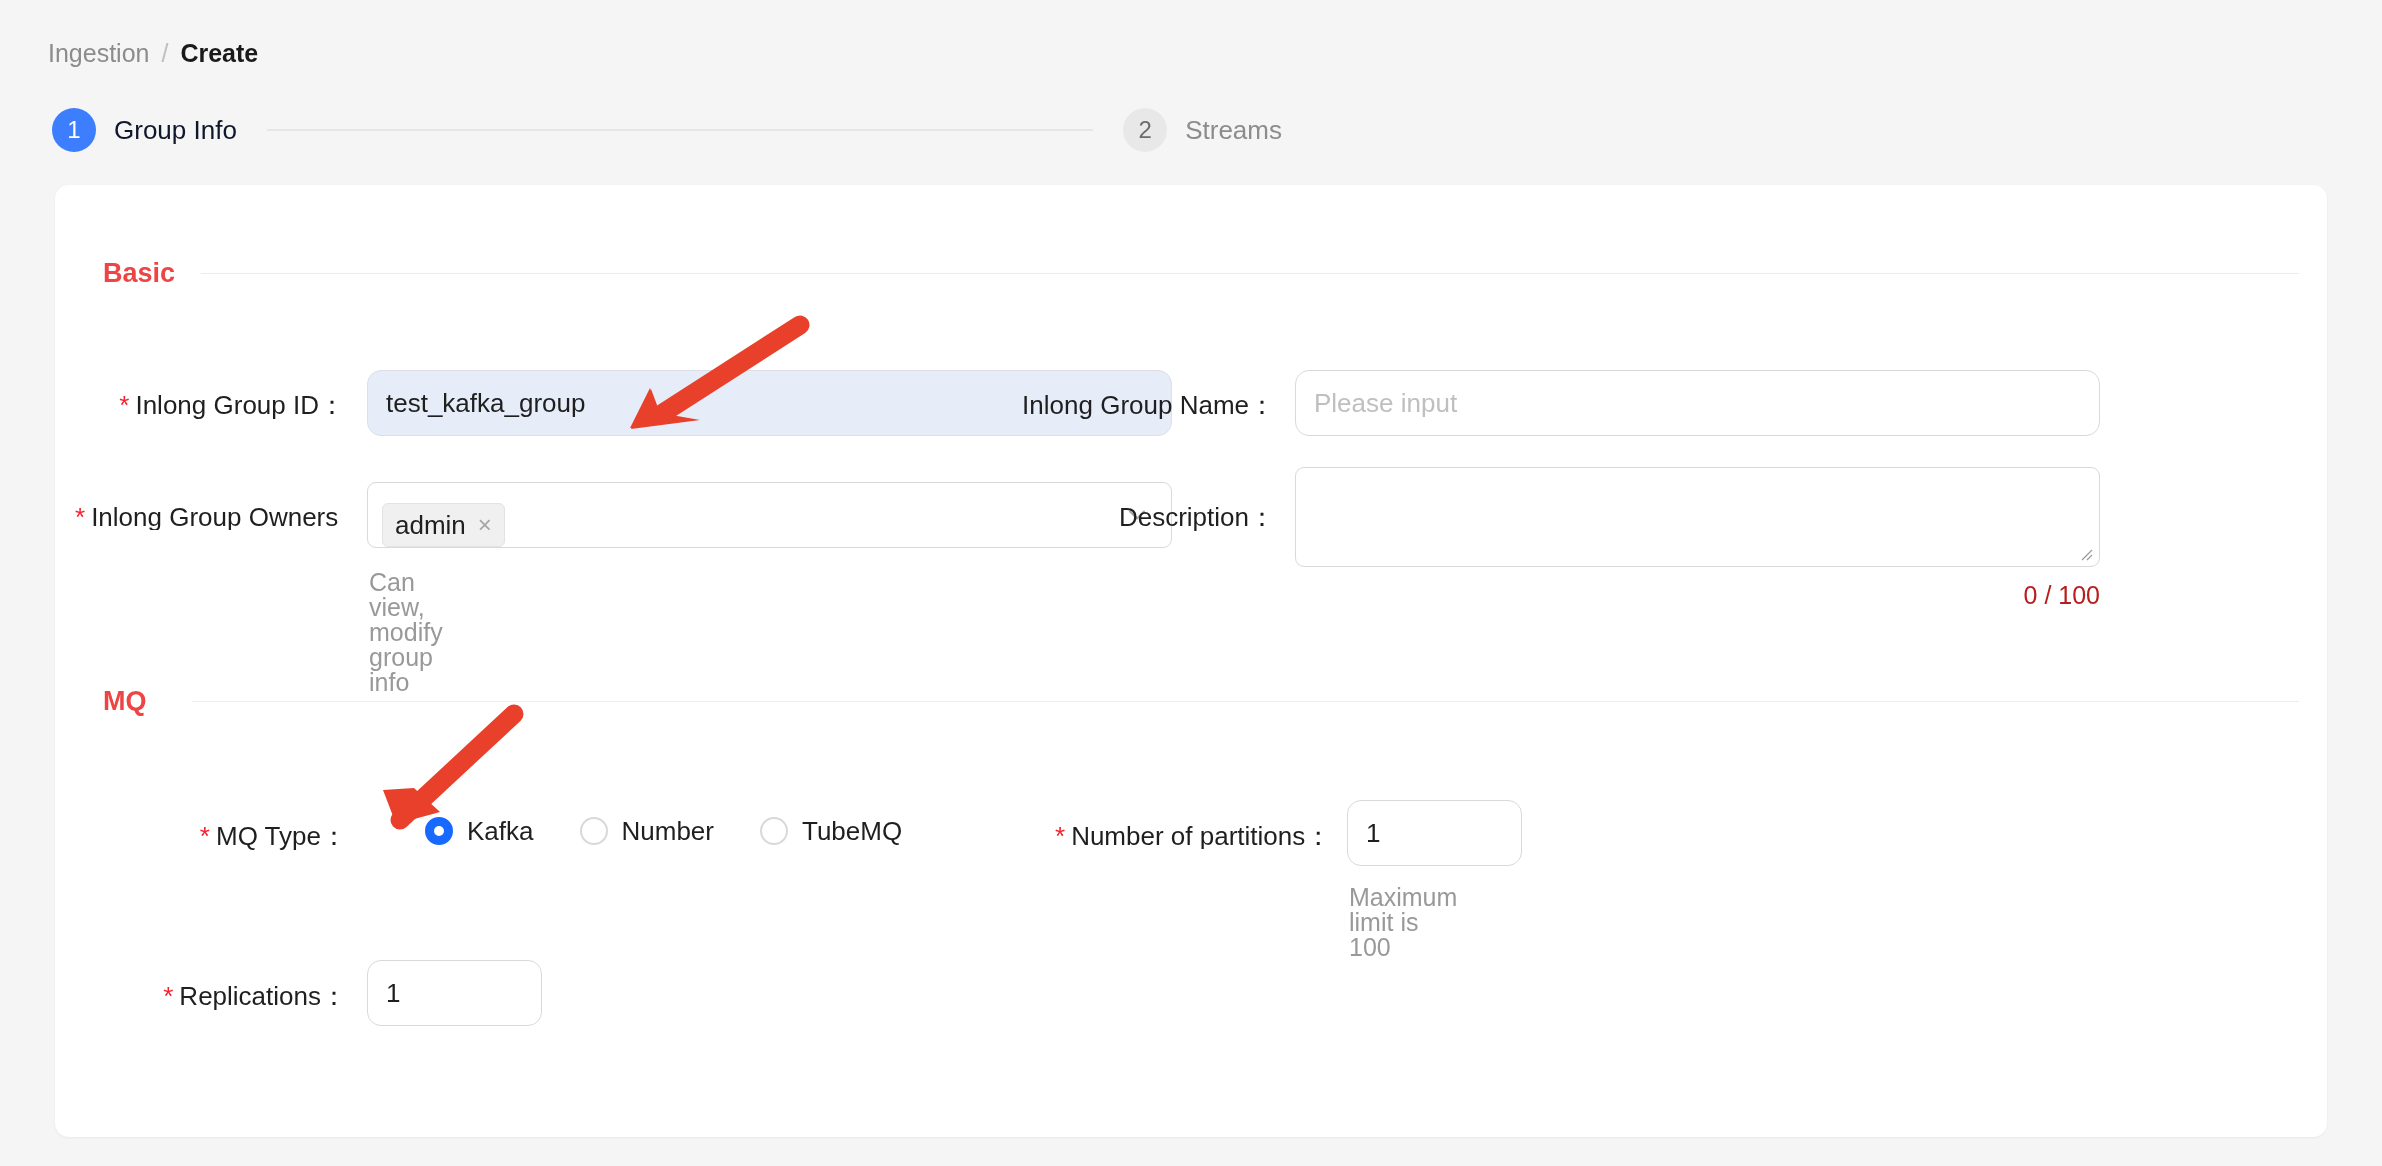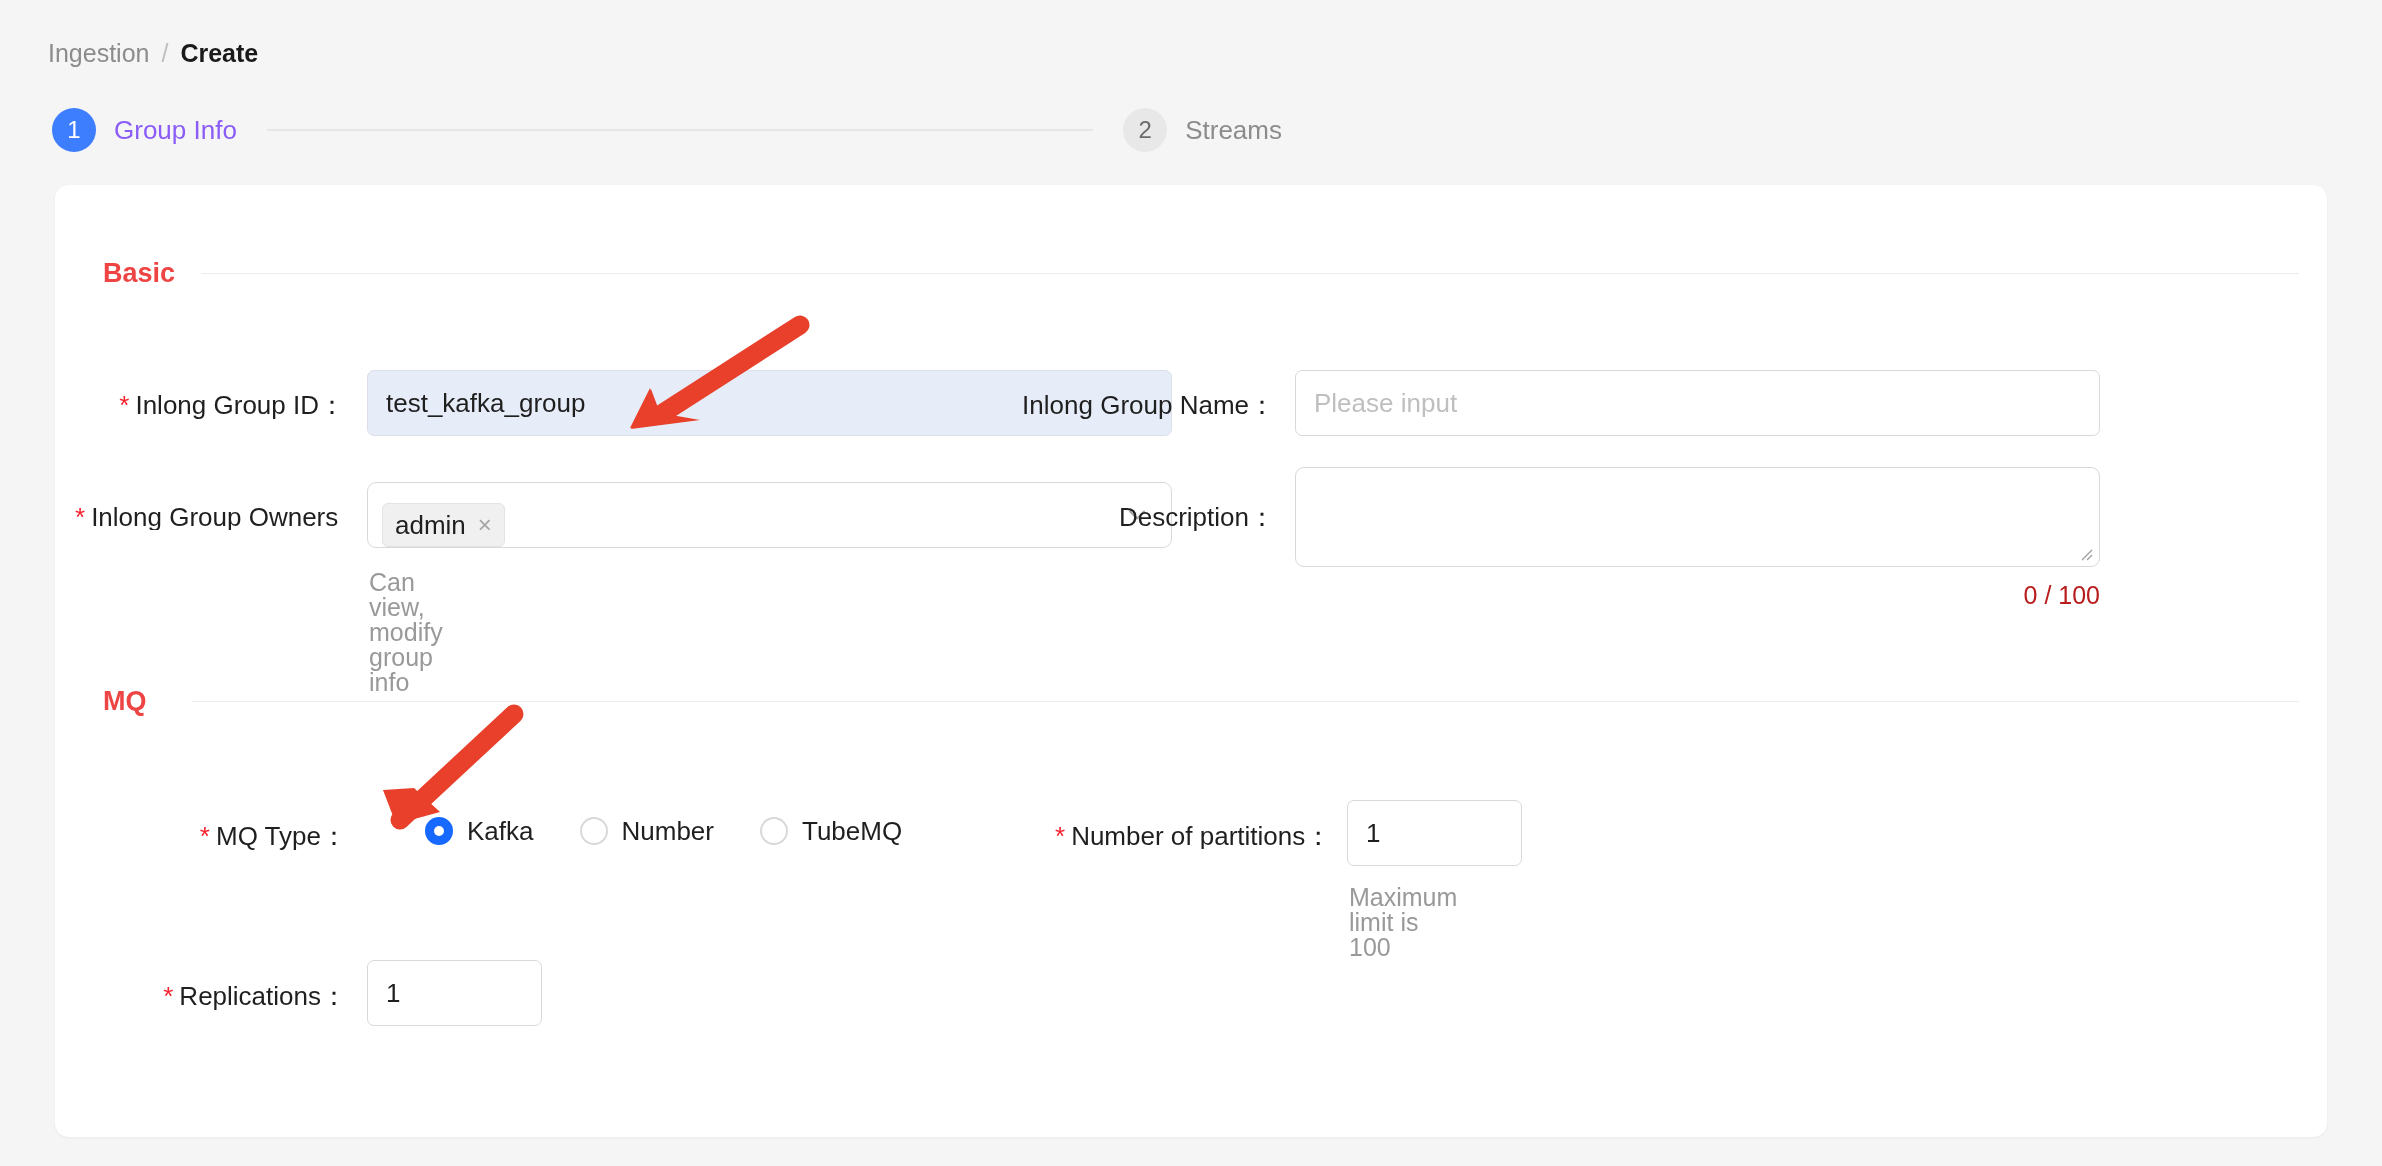--- a/index.html
+++ b/index.html
@@ -33,21 +33,21 @@
   }
   .step { display: flex; align-items: center; gap: 18px; flex: 0 0 auto; }
   .step-circle {
     width: 44px; height: 44px; border-radius: 50%;
     display: flex; align-items: center; justify-content: center;
     font-size: 24px; line-height: 1;
   }
   .step-circle.active { background: #3d7eff; color: #ffffff; }
   .step-circle.inactive { background: #e8e8e8; color: #6b6b6b; }
   .step-label { font-size: 26px; line-height: 1; }
-  .step-label.active { color: #8b5cf6; }
+  .step-label.active { color: #0f172a; }
   .step-label.inactive { color: #8c8c8c; }
   .step-line {
     flex: 1 1 auto; height: 2px; background: #e6e6e6;
     margin: 0 30px;
   }
 
   
   .card {
     position: absolute;
     left: 55px; top: 185px;
@@ -74,21 +74,21 @@
     white-space: nowrap; line-height: 1;
     text-align: right;
   }
   .req-star { color: #f5222d; margin-right: 6px; font-size: 26px; }
   .label-clip { overflow: hidden; }
 
   .input-box {
     position: absolute;
     background: #ffffff;
     border: 1px solid #d9d9d9;
-    border-radius: 7px;
+    border-radius: 14px;
     font-size: 26px;
     color: #1f1f1f;
     display: flex; align-items: center;
     padding: 0 18px;
   }
   .input-box.highlight { background: #e7ecf9; border-color: #dcdfe8; }
   .input-box .ph { color: #bfbfbf; }
 
   .textarea-box {
     position: absolute;

